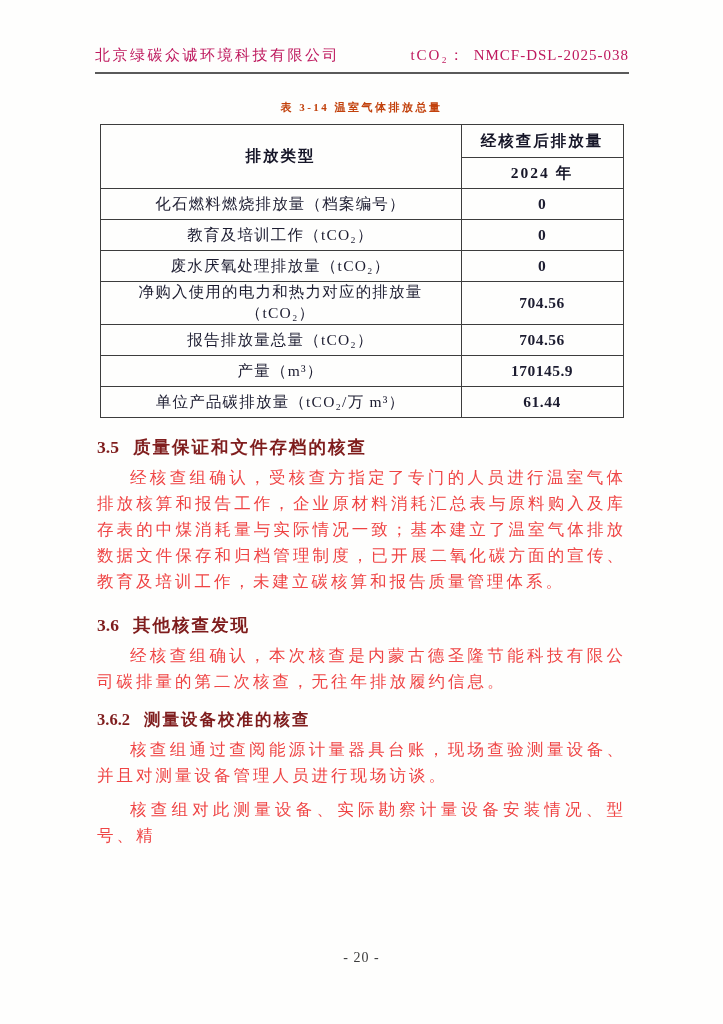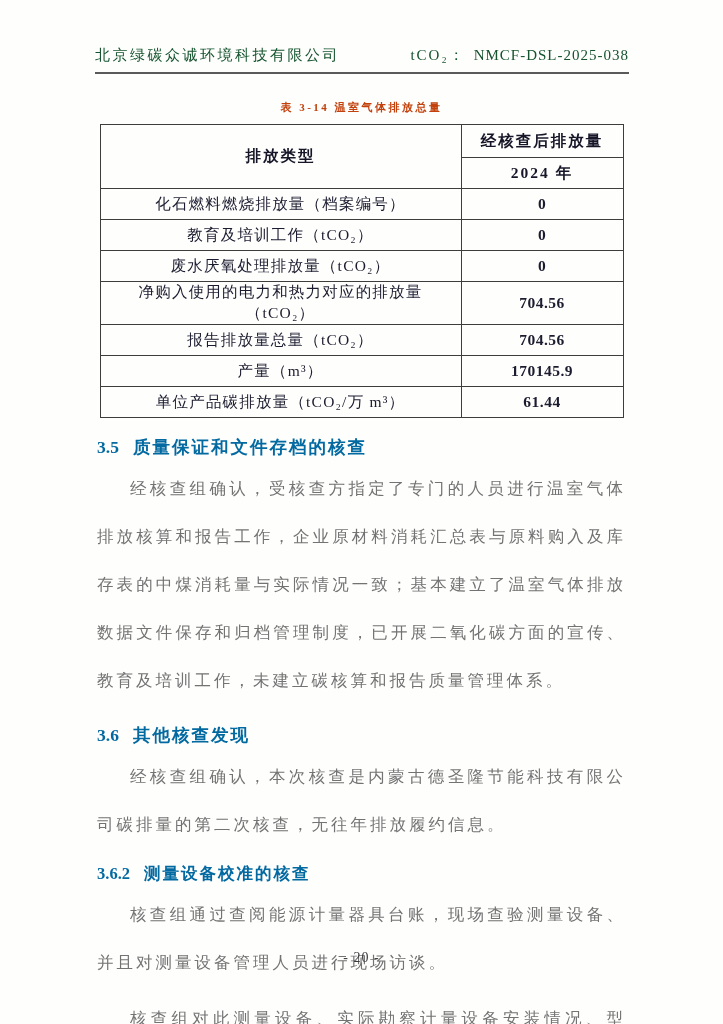--- a/index.html
+++ b/index.html
@@ -12,21 +12,21 @@
     color:#2e2e2e;
     overflow:hidden;
     box-sizing:border-box;
   }
   
   .doc-header{
     position:absolute;top:46px;left:95px;right:94px;
     display:flex;justify-content:space-between;align-items:flex-end;
     padding-bottom:7px;
     border-bottom:2px solid #5a5a5a;
-    font-size:15px;color:#14532d;
+    font-size:15px;color:#be185d;
   }
   .doc-header .company{letter-spacing:2.5px;}
   .doc-header .file-no{letter-spacing:1px;}
   .doc-header .file-no .label{letter-spacing:2px;margin-right:8px;}
   
   .table-title{
     margin-top:100px;
     text-align:center;
     font-weight:bold;color:#c2410c;
     font-size:11px;letter-spacing:2.5px;
@@ -44,33 +44,33 @@
     letter-spacing:1.2px;
     padding:0 4px;
     height:30px;
   }
   table.ghg td.col-type{width:352px;margin-left:46px;}
   table.ghg td.hdr{font-weight:bold;letter-spacing:2px;color:#161628;}
   table.ghg td.val{font-weight:bold;letter-spacing:0.5px;}
   
   .content{margin:0 97px;}
   .sec-h{
-    font-weight:bold;color:#0369a1;
+    font-weight:bold;color:#7f1d1d;
     font-size:17.5px;letter-spacing:2px;
     margin:0;padding:0;
   }
   .sec-h .num{margin-right:14px;letter-spacing:0;}
   .h-35{margin-top:17px;}
   .h-36{margin-top:18px;}
   .h-361{margin-top:14px;font-size:16.5px;}
   .h-362{margin-top:14px;font-size:16.5px;}
   p.body-p{
     margin:0;padding:0;
-    font-size:16.5px;line-height:48px;
-    color:#737373;
+    font-size:16.5px;line-height:26px;
+    color:#ef4444;
     letter-spacing:3px;
     text-align:justify;
     text-indent:2em;
   }
   p.pt{margin-top:6px;}
   p.pt2{margin-top:8px;}
   
   .doc-footer{
     position:absolute;left:0;right:0;bottom:58px;
     text-align:center;

